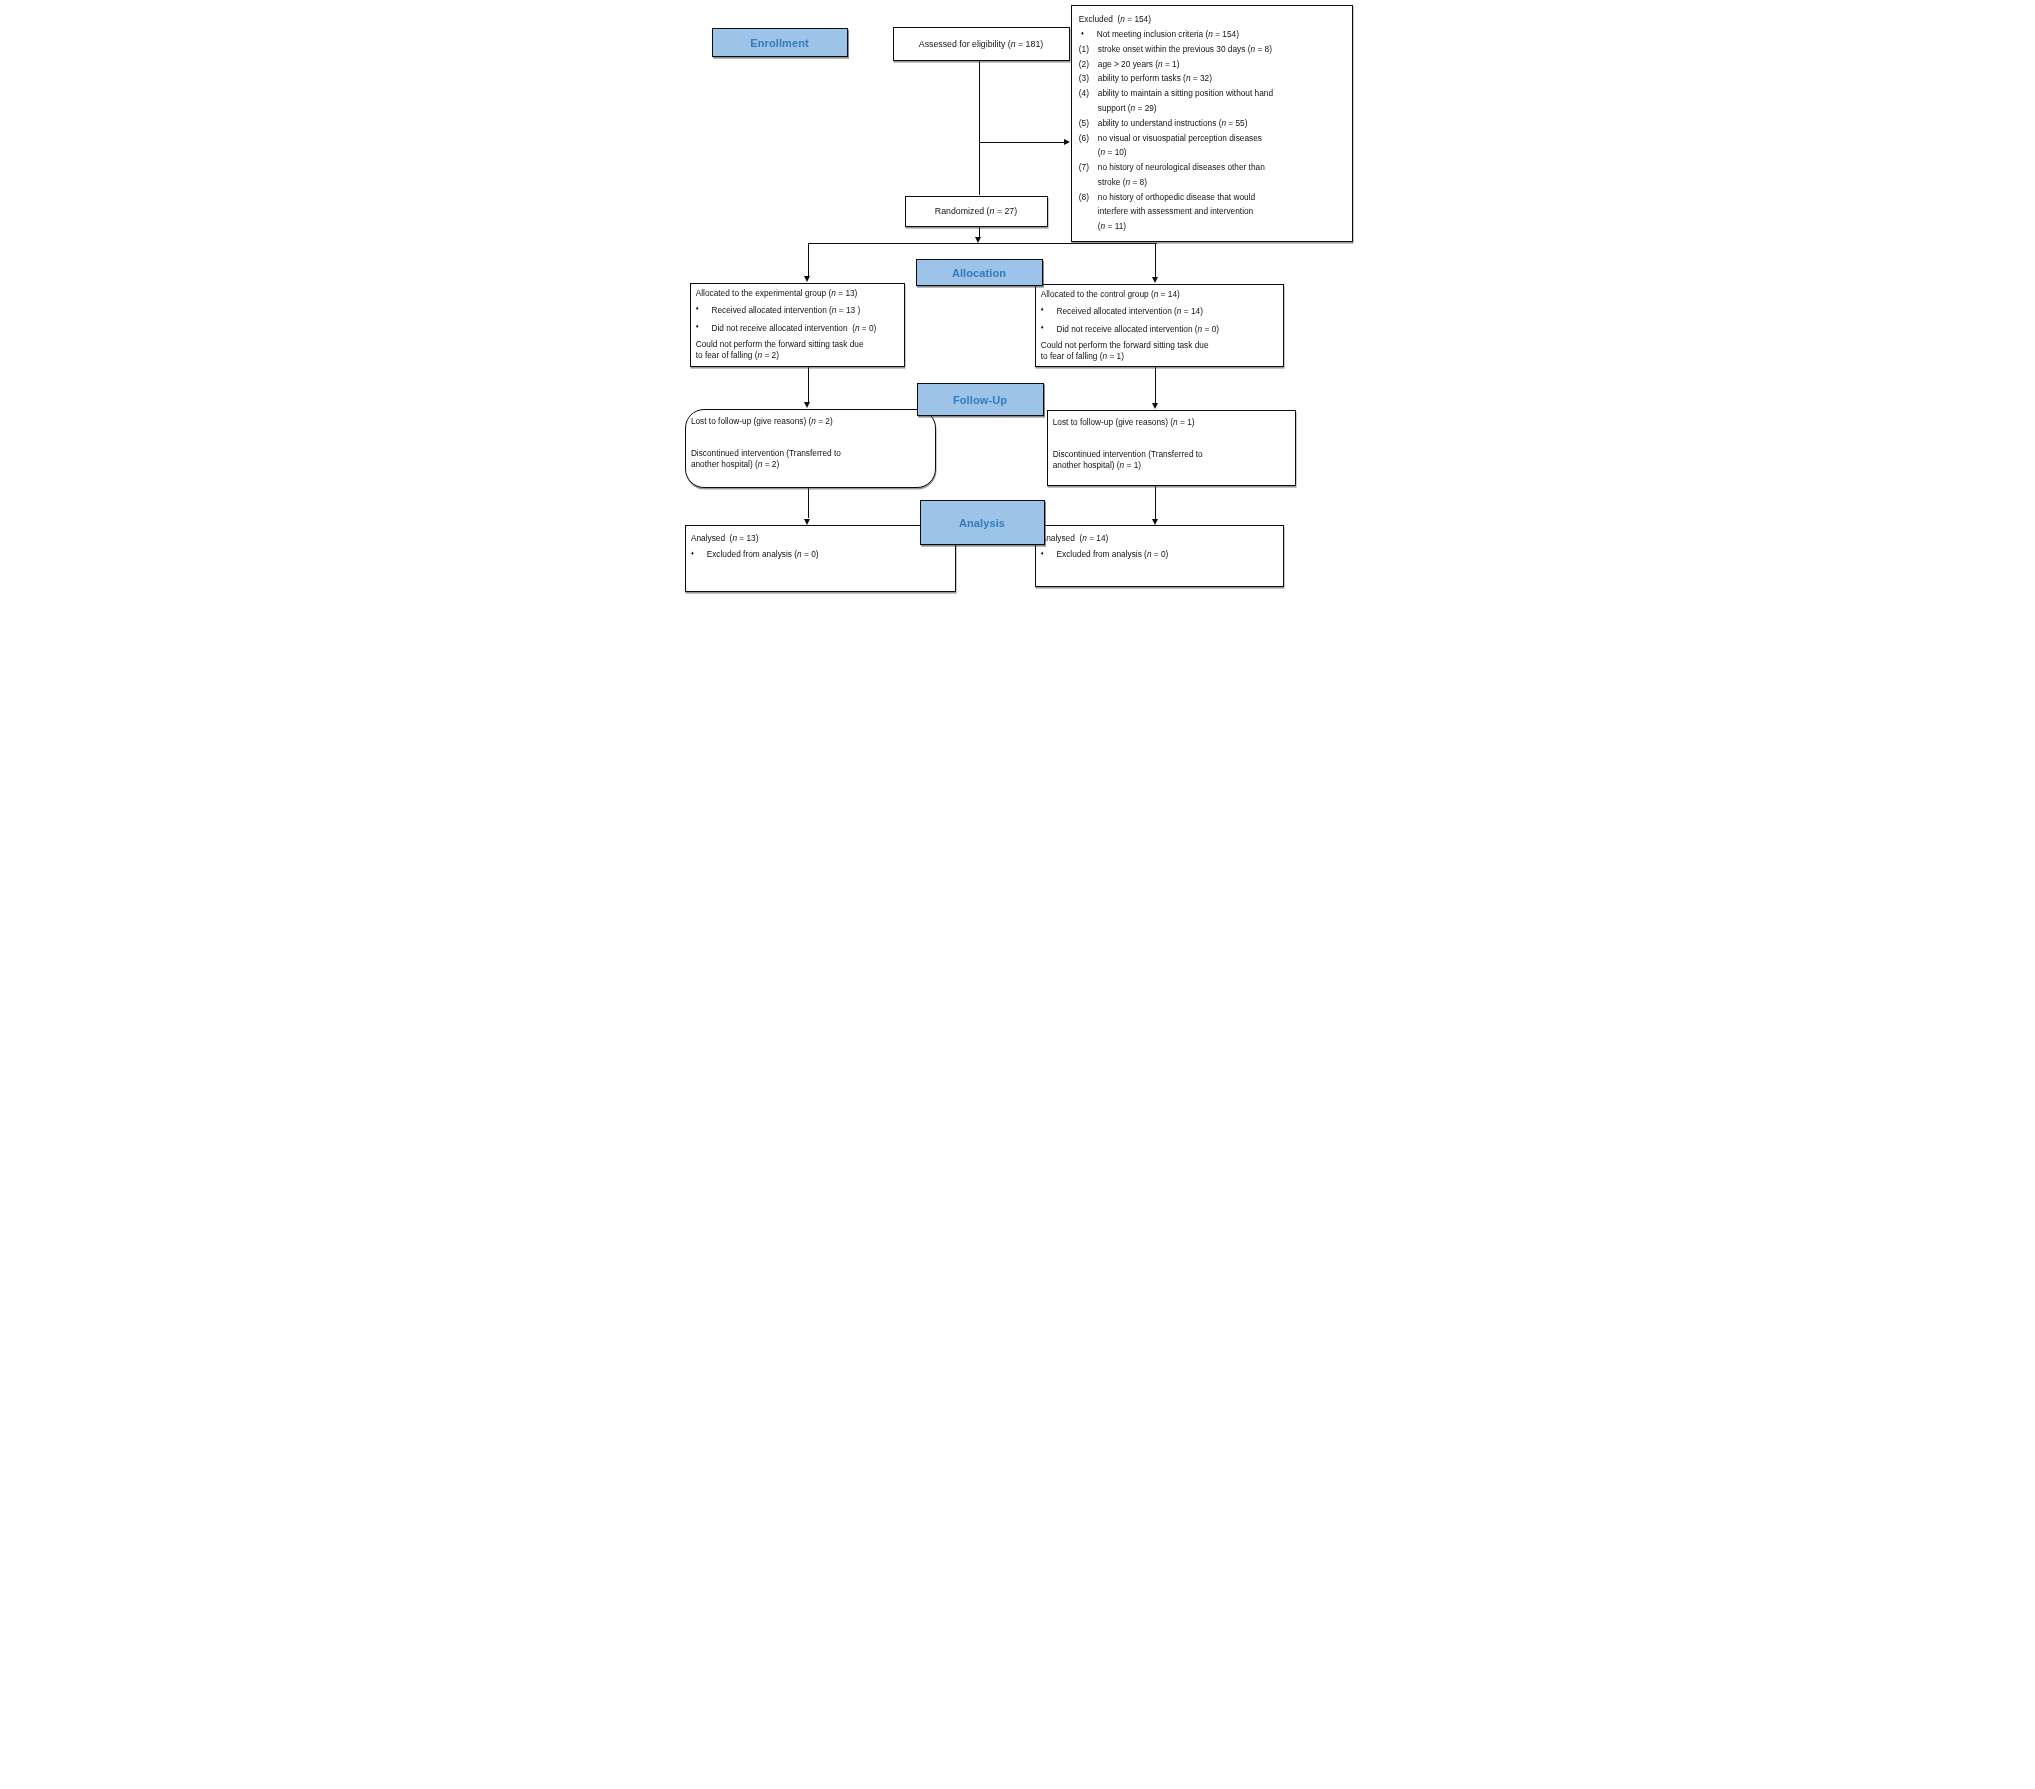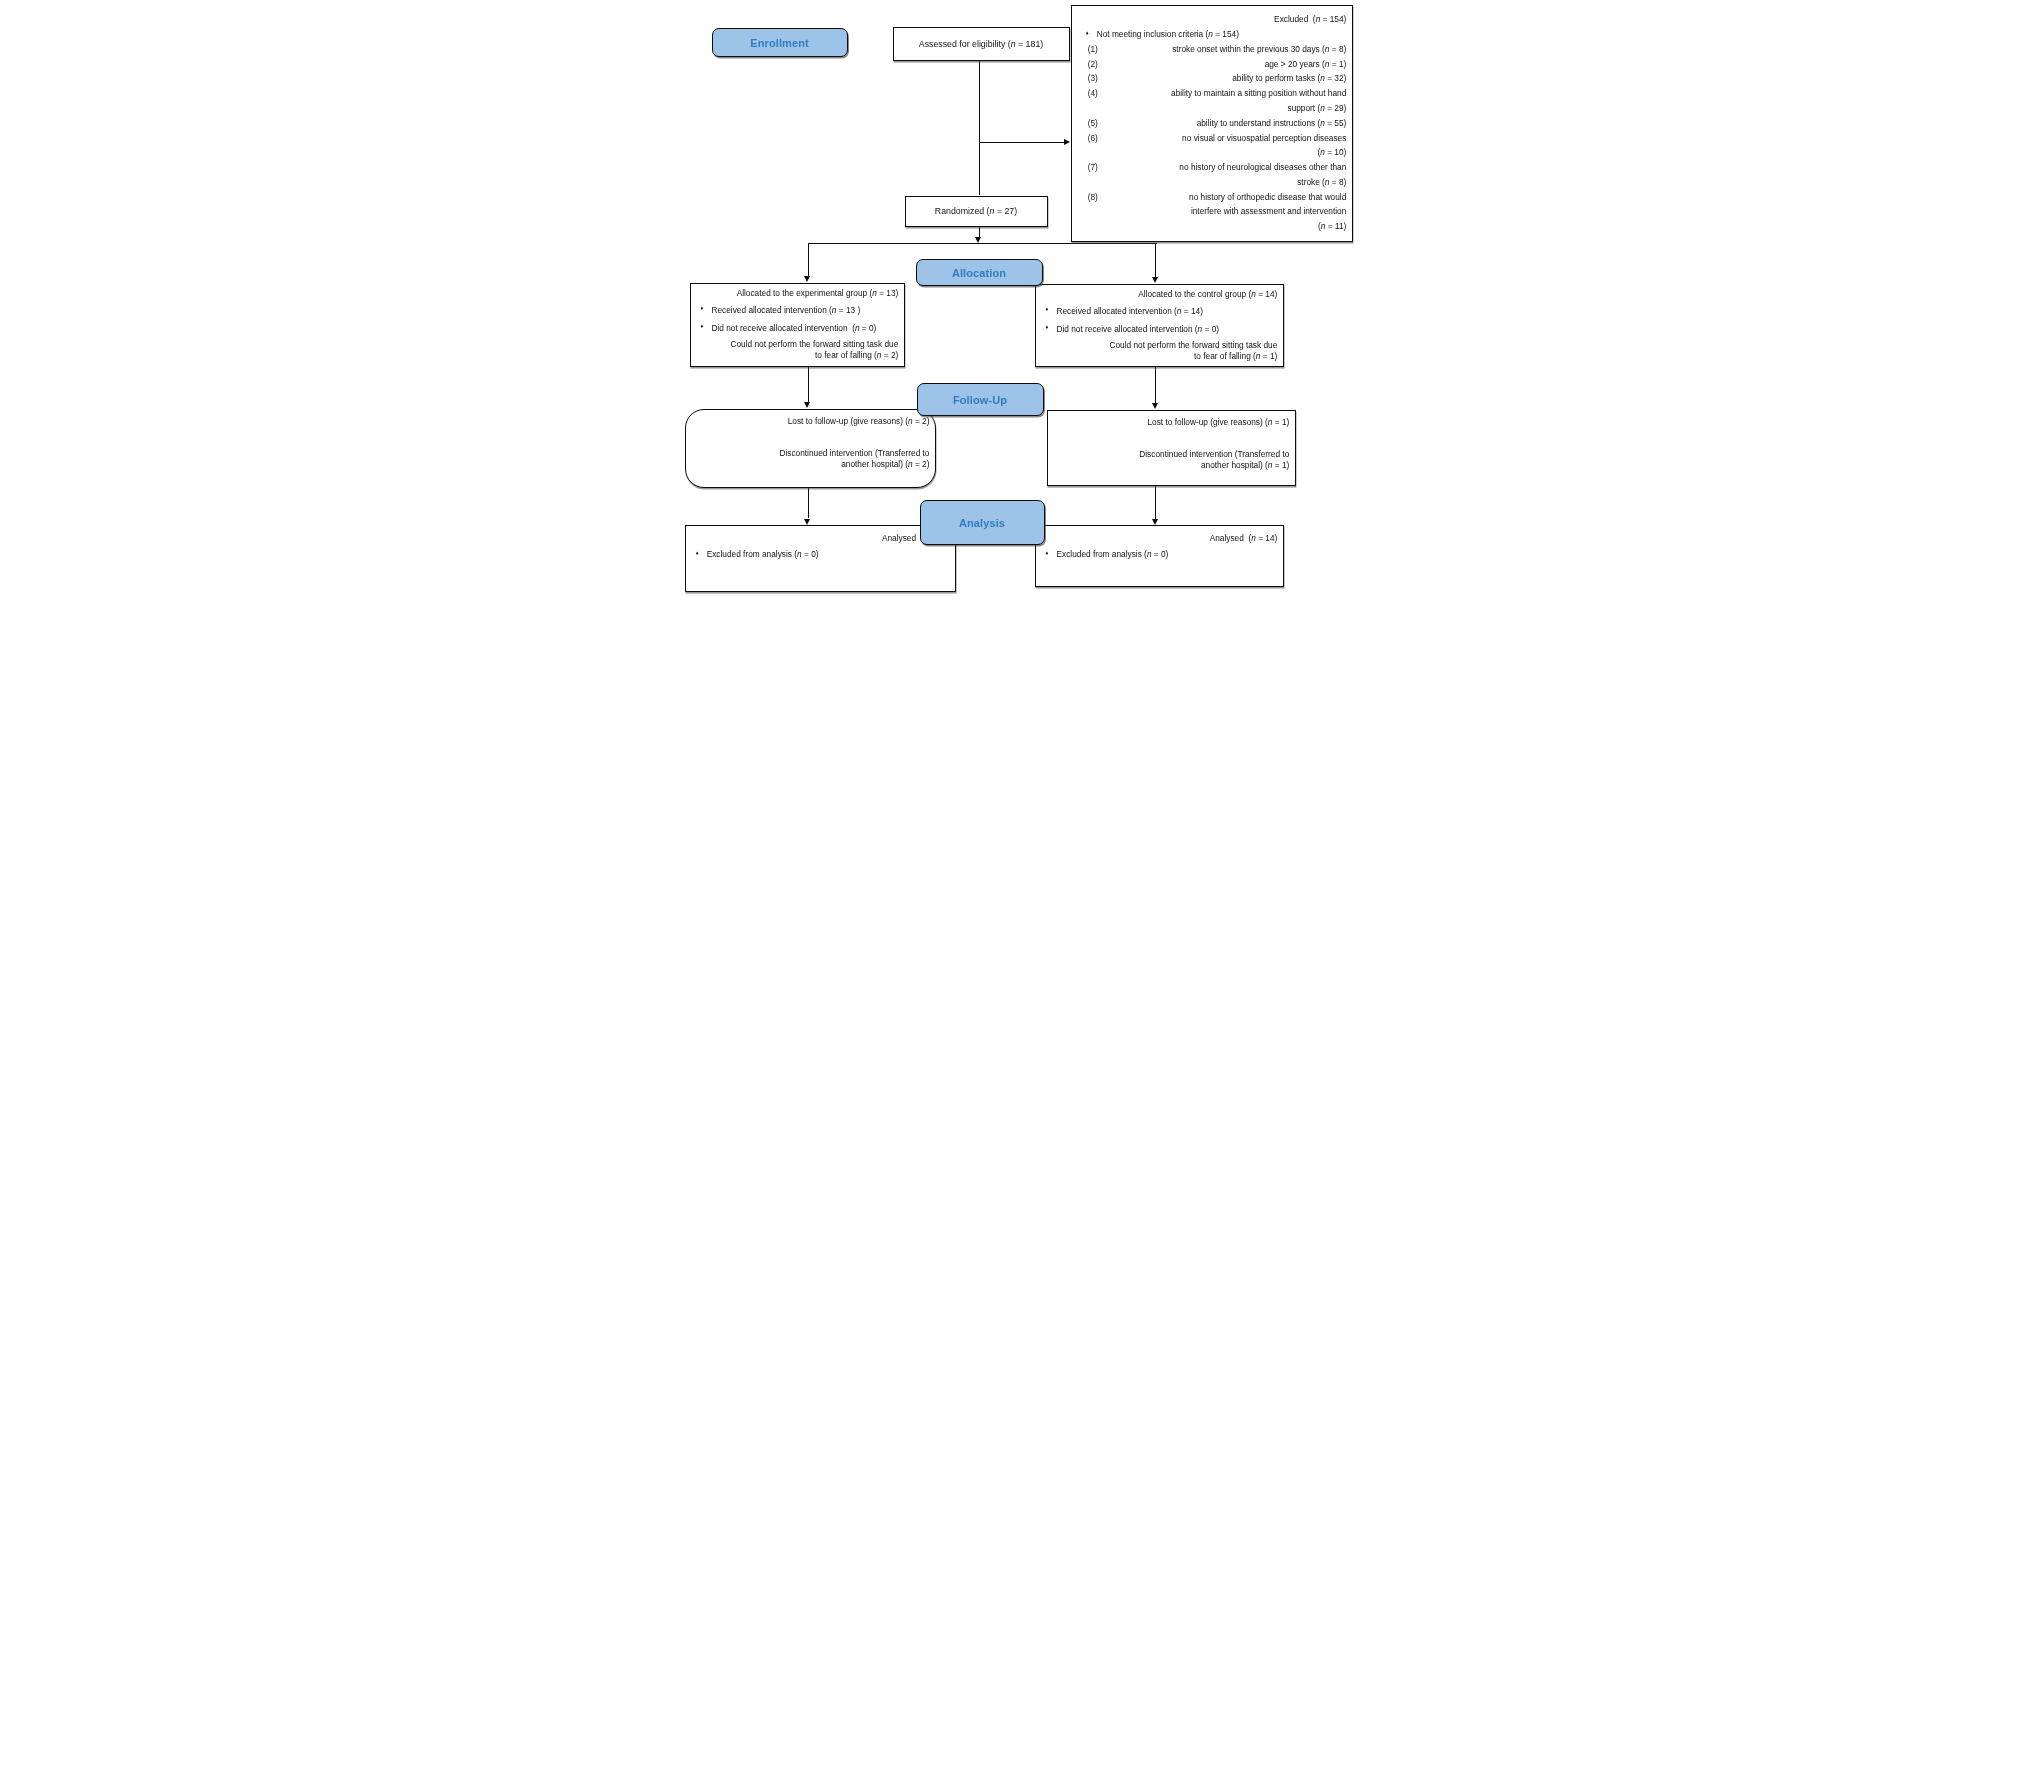--- a/index.html
+++ b/index.html
@@ -20,29 +20,28 @@
 
   
   .box {
     position: absolute;
     background: #ffffff;
     border: 1.6px solid #0d0d0d;
     box-shadow: 0.5px 1.6px 0 rgba(70,70,70,.55);
     z-index: 2;
     font-size: 8.3px;
     line-height: 1.4;
-    text-align: right;
   }
   .box .pad { padding: 4.2px 5.2px; }
 
   .hdr {
     position: absolute;
     background: var(--header-fill, #9DC3E8);
     border: 1.6px solid #0d0d0d;
-    border-radius: 7px;
+    border-radius: 0;
     box-shadow: 1px 1.6px 0 rgba(60,60,60,.6);
     z-index: 5;
     display: flex;
     align-items: center;
     justify-content: center;
     font-size: 11px;
     font-weight: bold;
     color: var(--header-text, #2F7CBE);
     letter-spacing: 0.1px;
   }

